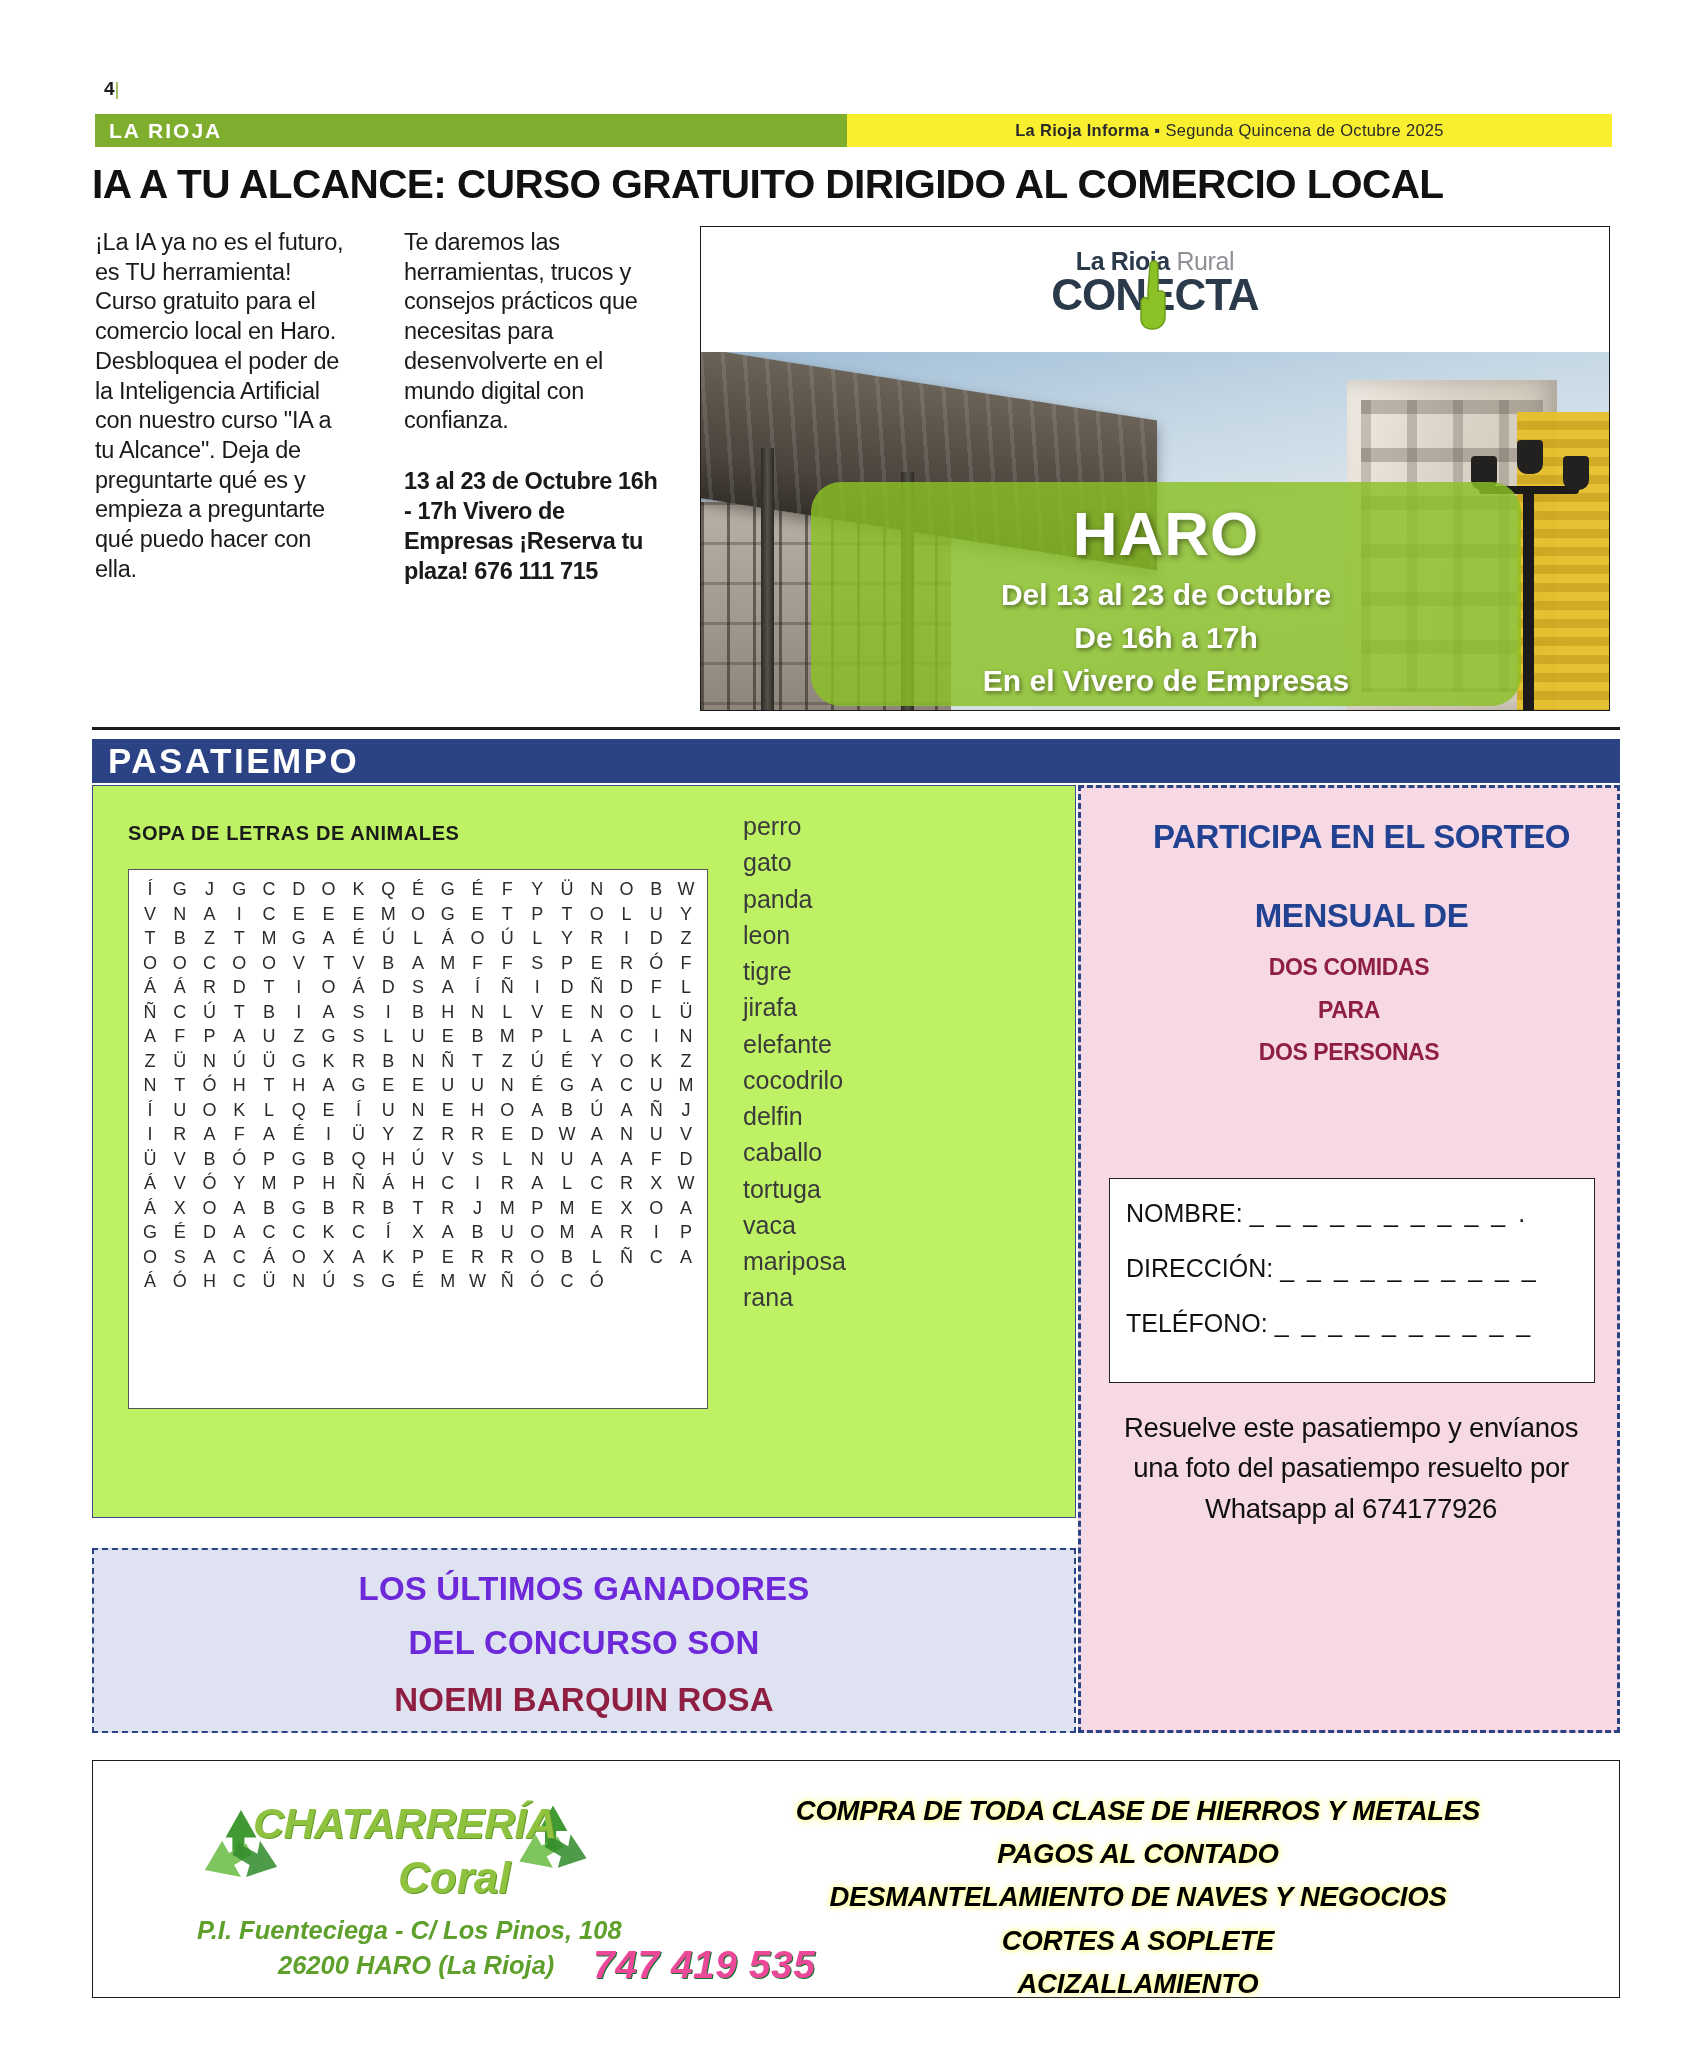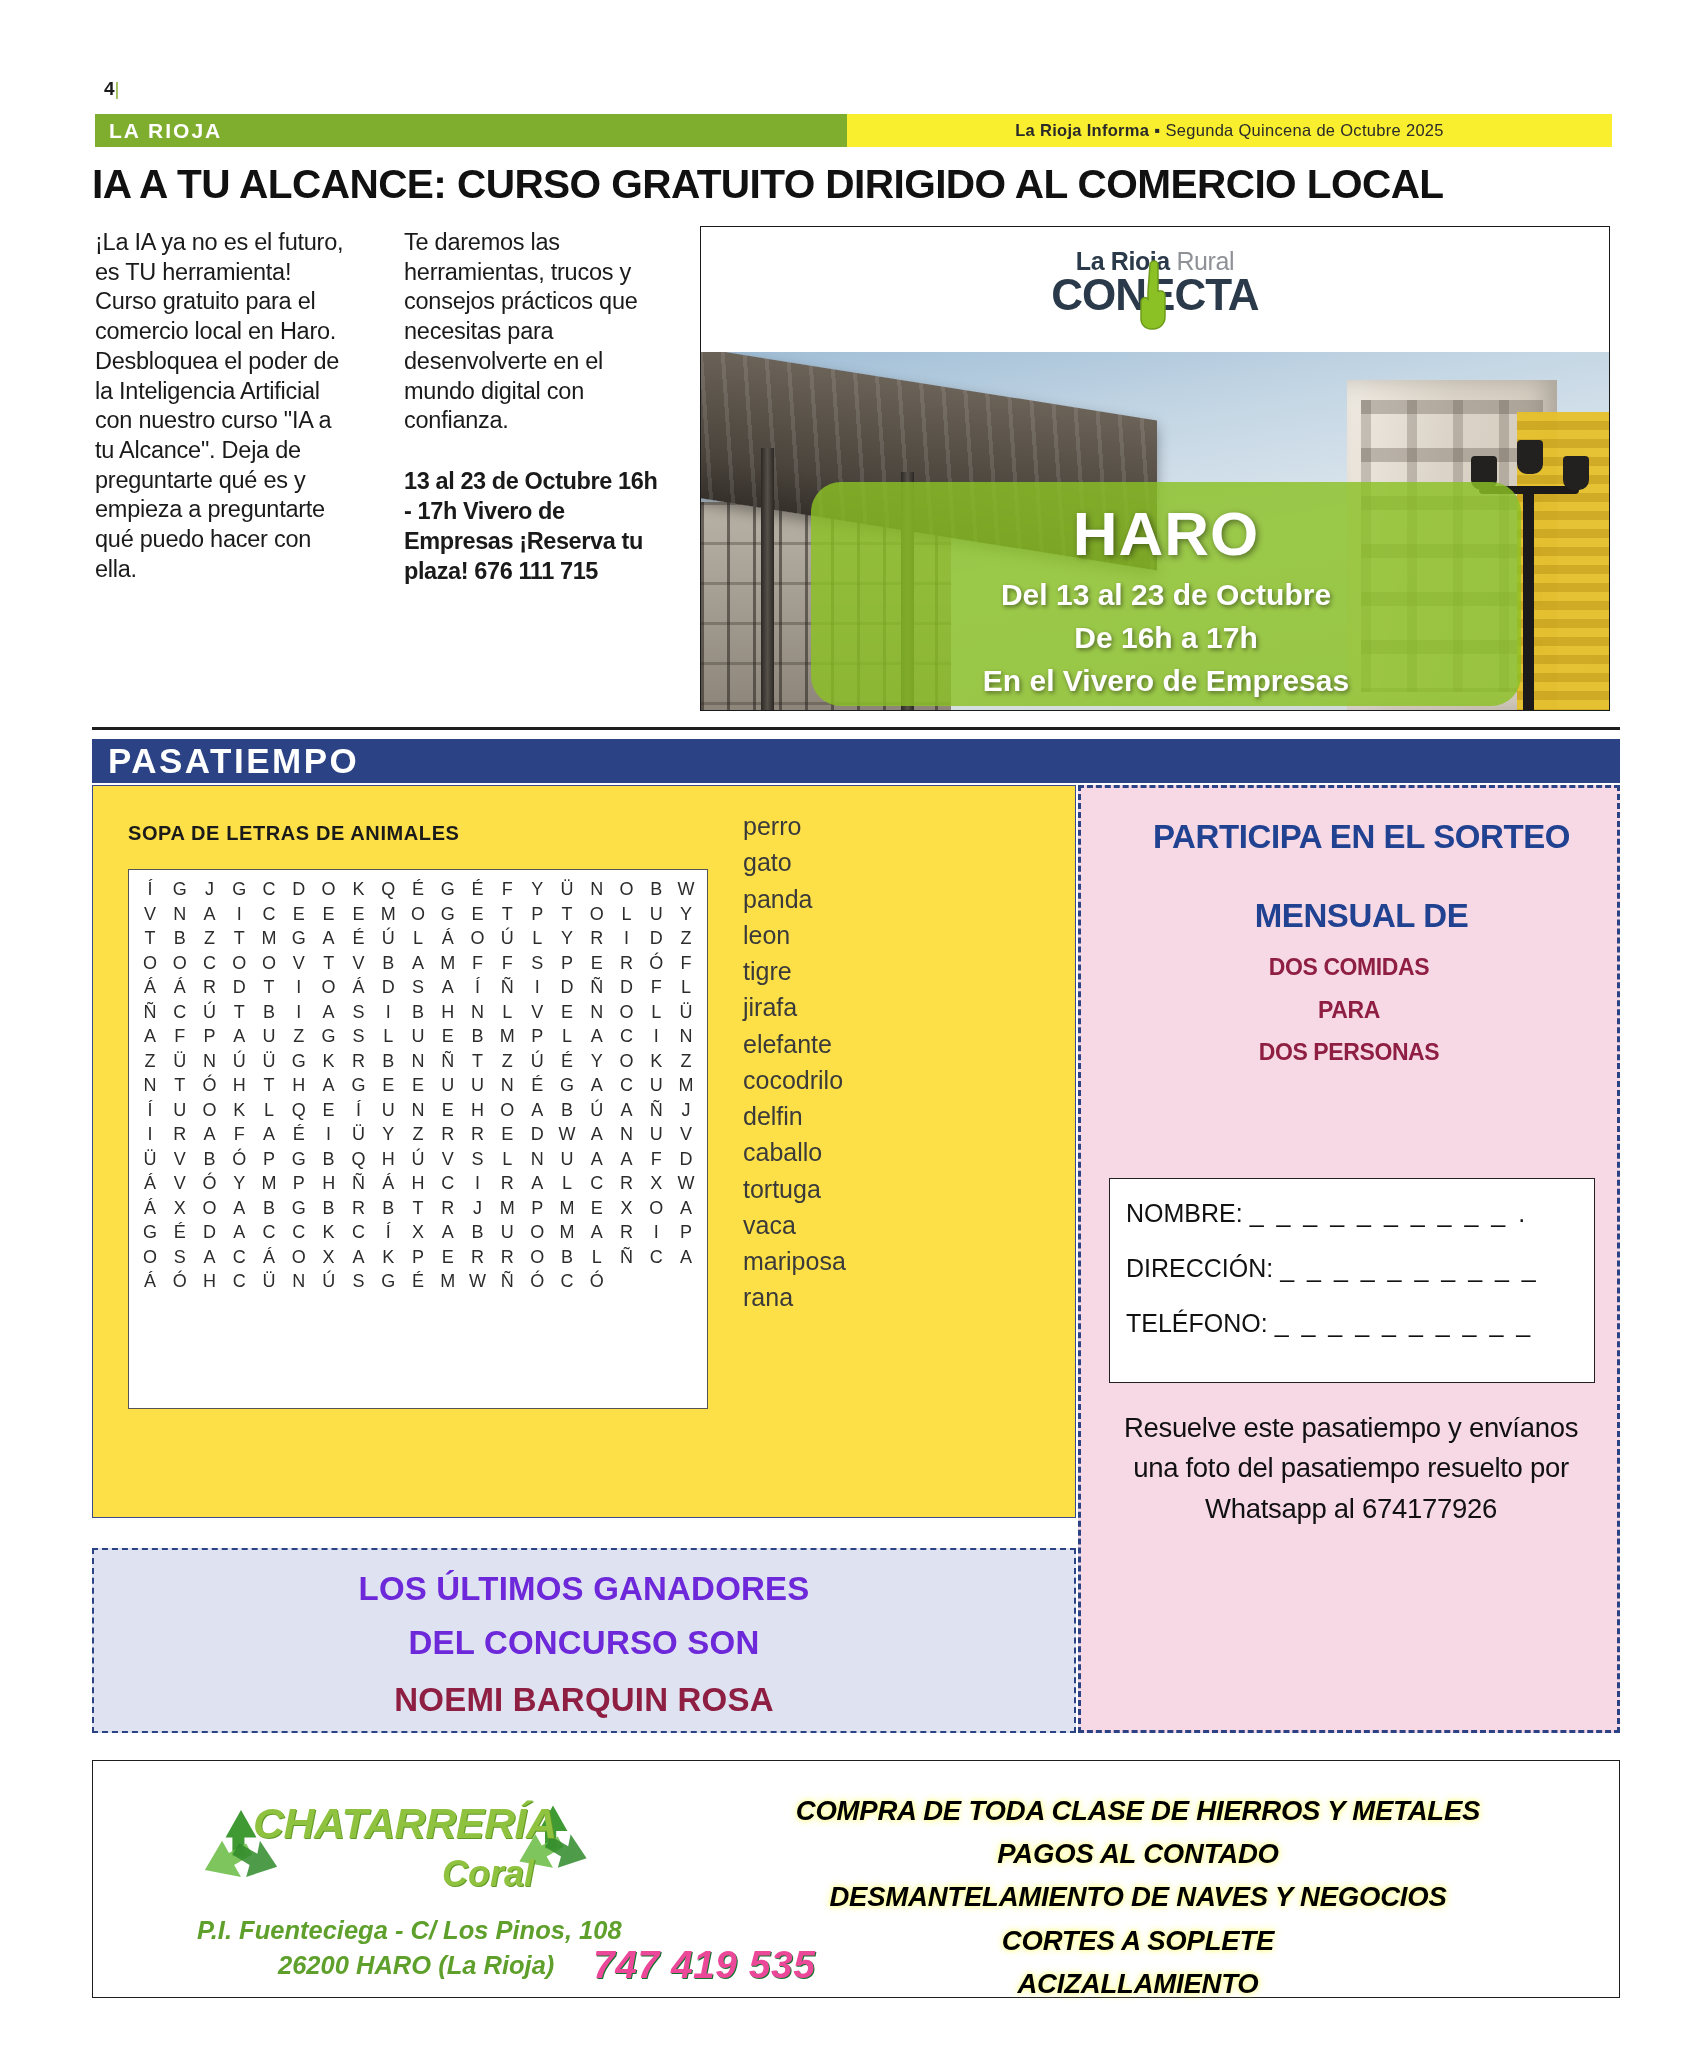--- a/index.html
+++ b/index.html
@@ -151,21 +151,21 @@
     position:absolute; left:92px; top:739px; width:1528px; height:44px;
     background:#2b4284; color:#fff;
     display:flex; align-items:center; padding-left:16px;
     font-size:35px; font-weight:700; letter-spacing:2.5px;
   }
 
   
   .puzzle-box {
     position:absolute; left:92px; top:785px; width:984px; height:733px;
     border:1px solid #3b4a8c;
-    background:#fde047;
+    background:#bef264;
   }
   .sopa-title {
     position:absolute; left:35px; top:36px;
     font-size:20px; font-weight:600; letter-spacing:0.6px; color:#1a1a1a;
   }
   .grid-frame {
     position:absolute; left:35px; top:83px; width:580px; height:540px;
     border:1px solid #555; background:#fff;
     padding:10px 6px;
   }
@@ -228,23 +228,22 @@
   .recycle-l { position:absolute; left:105px; top:42px; }
   .recycle-r { position:absolute; left:420px; top:38px; }
   .chat-name {
     position:absolute; left:160px; top:38px;
     font-size:43px; font-style:italic; font-weight:800; color:#8fc23f;
     letter-spacing:-0.5px;
     text-shadow:1px 1px 0 #5f9a27;
   }
   .chat-sub {
     position:absolute; left:305px; top:92px;
-    font-size:36px; font-style:italic; font-weight:800; color:#8fc23f;
+    font-size:44px; font-style:italic; font-weight:800; color:#8fc23f;
     text-shadow:1px 1px 0 #5f9a27;
-    margin-left:44px;
   }
   .chat-addr1 {
     position:absolute; left:104px; top:155px;
     font-size:25.5px; font-style:italic; font-weight:800; color:#5fa02c;
   }
   .chat-addr2 {
     position:absolute; left:185px; top:190px;
     font-size:25.5px; font-style:italic; font-weight:800; color:#5fa02c;
   }
   .chat-phone {

